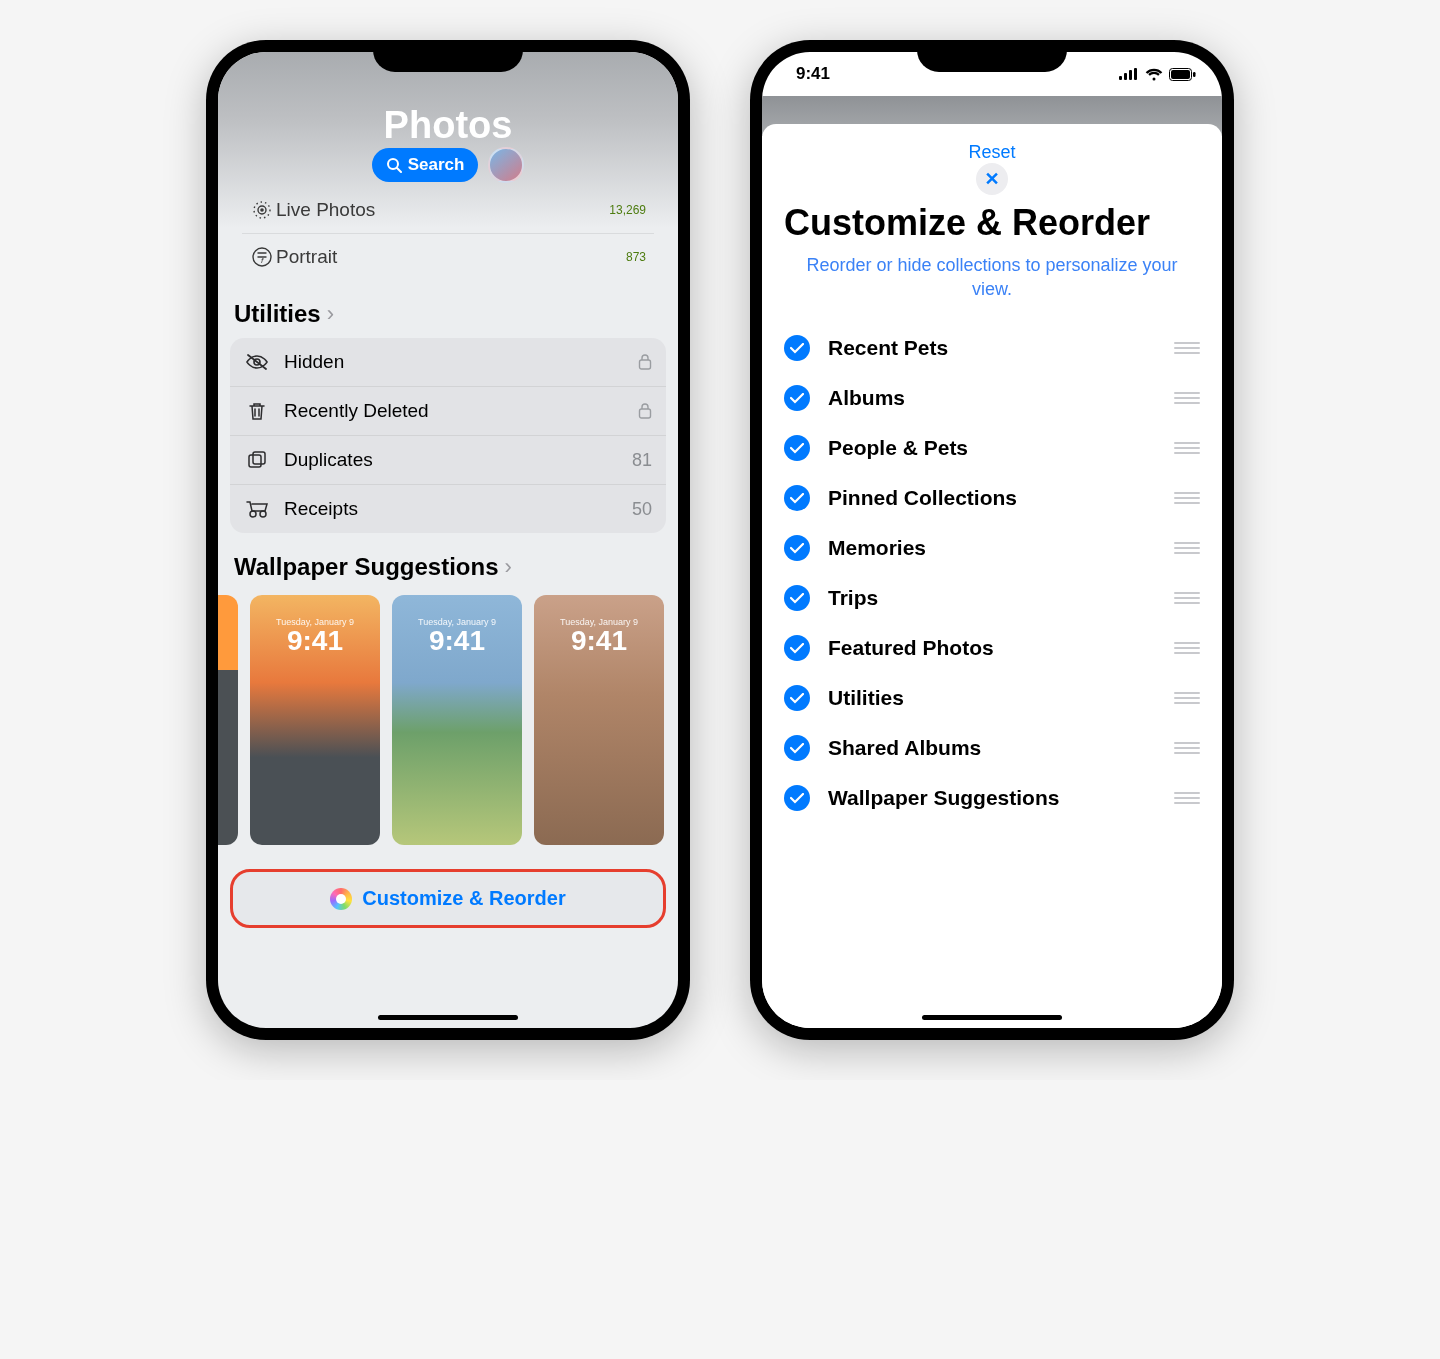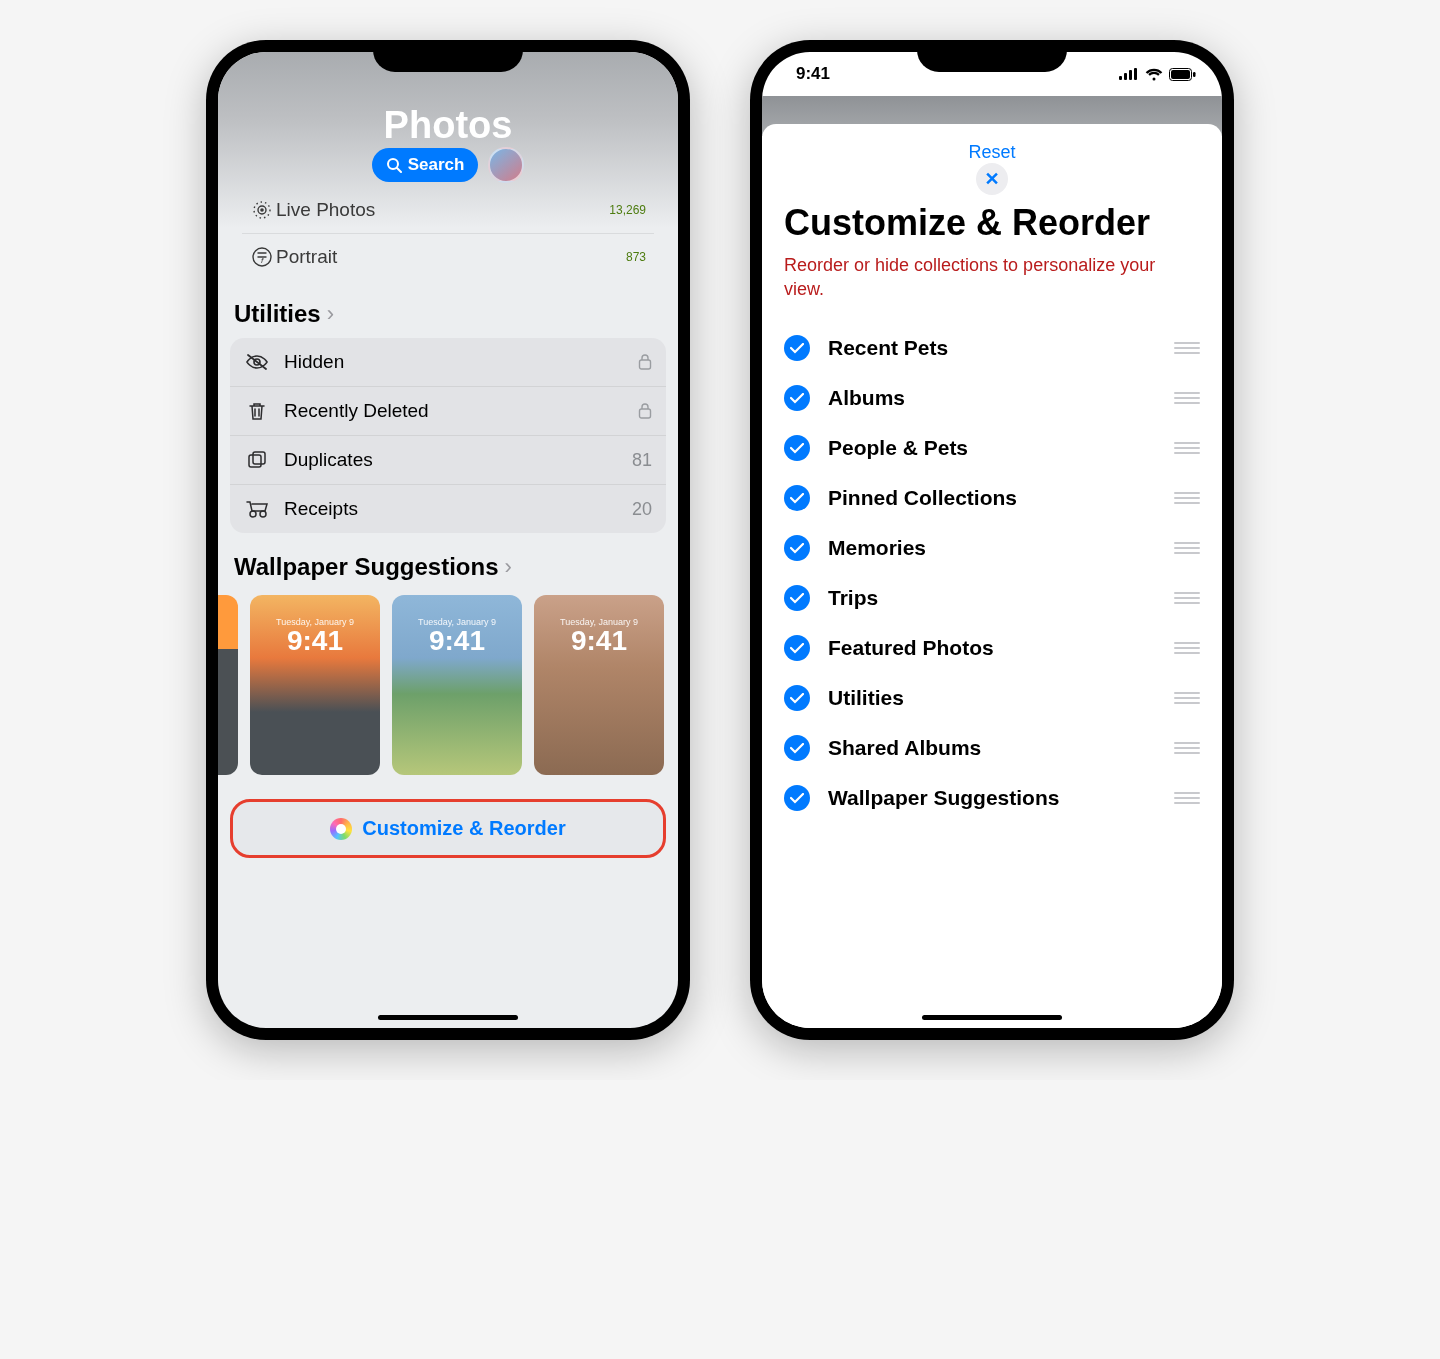--- a/index.html
+++ b/index.html
@@ -118,21 +118,21 @@
 .util-item + .util-item{border-top:1px solid rgba(0,0,0,.07)}
 .util-item .lbl{flex:1;font-size:19px;color:#000}
 .util-item .cnt{color:#8a8d91;font-size:18px}
 .util-icon{width:26px;display:flex;justify-content:center;color:#2c2c2e}
 
 .wallpapers{
   display:flex;gap:12px;padding:4px 0 0;
   overflow:hidden;
 }
 .wp{
-  width:130px;height:180px;border-radius:12px;
+  width:130px;height:250px;border-radius:12px;
   position:relative;flex-shrink:0;
   display:flex;flex-direction:column;align-items:center;
   color:#fff;
 }
 .wp.small{width:20px;border-radius:0 12px 12px 0}
 .wp .date{font-size:9px;margin-top:22px;opacity:.9}
 .wp .time{font-size:28px;font-weight:600;margin-top:-2px}
 .wp1{background:linear-gradient(#ff9a3c 30%,#4b5054 30%);}
 .wp2{background:linear-gradient(#f3b562 0%,#e8793d 35%,#4a5055 65%);}
 .wp3{background:linear-gradient(#8fb7d9 0%,#7fa8cc 35%,#6da06a 55%,#b6c77a 100%);}
@@ -177,21 +177,21 @@
 .reset{color:#007aff;font-size:18px;font-weight:500}
 .close-btn{
   width:32px;height:32px;border-radius:50%;background:#ededf0;
   display:flex;align-items:center;justify-content:center;
   color:#007aff;font-size:18px;font-weight:700;
 }
 .modal h1{
   font-size:36px;font-weight:800;line-height:1.1;margin-top:8px;
 }
 .modal .sub{
-  color:#b91c1c;font-size:18px;margin-top:10px;line-height:1.35;
+  color:#3b82f6;font-size:18px;margin-top:10px;line-height:1.35;text-align:center;
 }
 .opts{margin-top:22px}
 .opt{
   display:flex;align-items:center;gap:18px;
   padding:12px 0;
 }
 .check{
   width:26px;height:26px;border-radius:50%;background:#007aff;
   display:flex;align-items:center;justify-content:center;color:#fff;
   flex-shrink:0;
@@ -327,21 +327,21 @@
           </div>
           <div class="util-item">
             <span class="util-icon">
                 <svg width="24" height="20" viewBox="0 0 24 20">
                   <circle cx="8" cy="15" r="3" stroke="#2c2c2e" stroke-width="1.5" fill="none"></circle>
                   <circle cx="18" cy="15" r="3" stroke="#2c2c2e" stroke-width="1.5" fill="none"></circle>
                   <path d="M2 3h3l2 9h13l2-7H7" stroke="#2c2c2e" stroke-width="1.5" fill="none" stroke-linecap="round"></path>
                 </svg>
               </span>
             <span class="lbl">Receipts</span>
-            <span class="cnt">20</span>
+            <span class="cnt">50</span>
           </div>
         </div>
 
         <div class="section-title">
           <span>Wallpaper Suggestions</span>
           <span class="chev">›</span>
         </div>
         <div class="wallpapers" style="margin-left:-12px">
           <div class="wp small wp1"></div>
           <div class="wp wp2">

